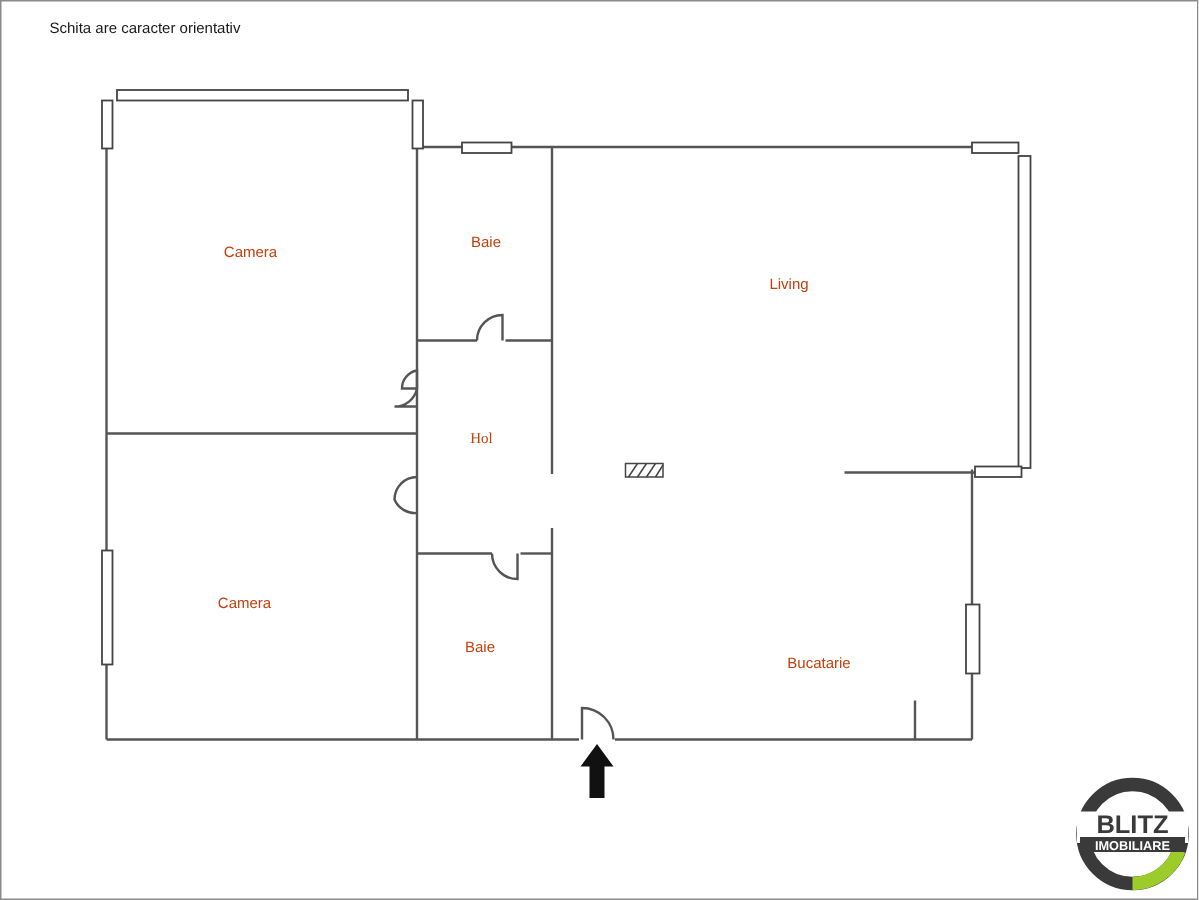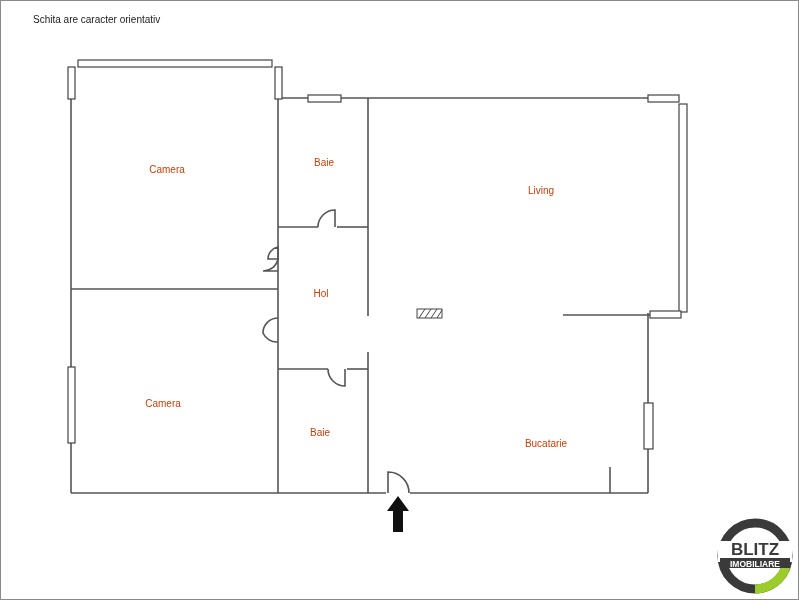--- a/index.html
+++ b/index.html
@@ -65,22 +65,22 @@
       <line x1="431" y1="318" x2="437" y2="309"></line>
       <line x1="437" y1="318" x2="442" y2="310"></line>
     </g>
   </g>
 
   <path d="M398 496 L409 511 L403 511 L403 532 L393 532 L393 511 L387 511 Z" fill="#111"></path>
 </svg>
 
 <div class="label" style="left:167px;top:169px;">Camera</div>
 <div class="label" style="left:324px;top:162px;">Baie</div>
-<div class="label" style="left:541px;top:190px;">Living</div>
-<div class="label" style="left:321px;top:293px;">Hol</div>
+<div class="label" style="left:526px;top:190px;">Living</div>
+<div class="label" style="left:321px;top:293px;font-family:Liberation Serif, serif;">Hol</div>
 <div class="label" style="left:163px;top:403px;">Camera</div>
 <div class="label" style="left:320px;top:432px;">Baie</div>
 <div class="label" style="left:546px;top:397px;margin-top:46px;">Bucatarie</div>
 
 <svg class="logo" viewBox="0 0 78 78">
   <circle cx="39" cy="39" r="33" fill="none" stroke="#3a3a3a" stroke-width="9"></circle>
   <path d="M39 72 A33 33 0 0 0 70 50" fill="none" stroke="#9ccc2a" stroke-width="9"></path>
   <rect x="2" y="24" width="74" height="21" fill="#fff"></rect>
   <text x="39" y="38" text-anchor="middle" font-family="Liberation Sans, sans-serif" font-weight="bold" font-size="17" fill="#3a3a3a">BLITZ</text>
   <rect x="4" y="41" width="70" height="10" fill="#3a3a3a"></rect>

